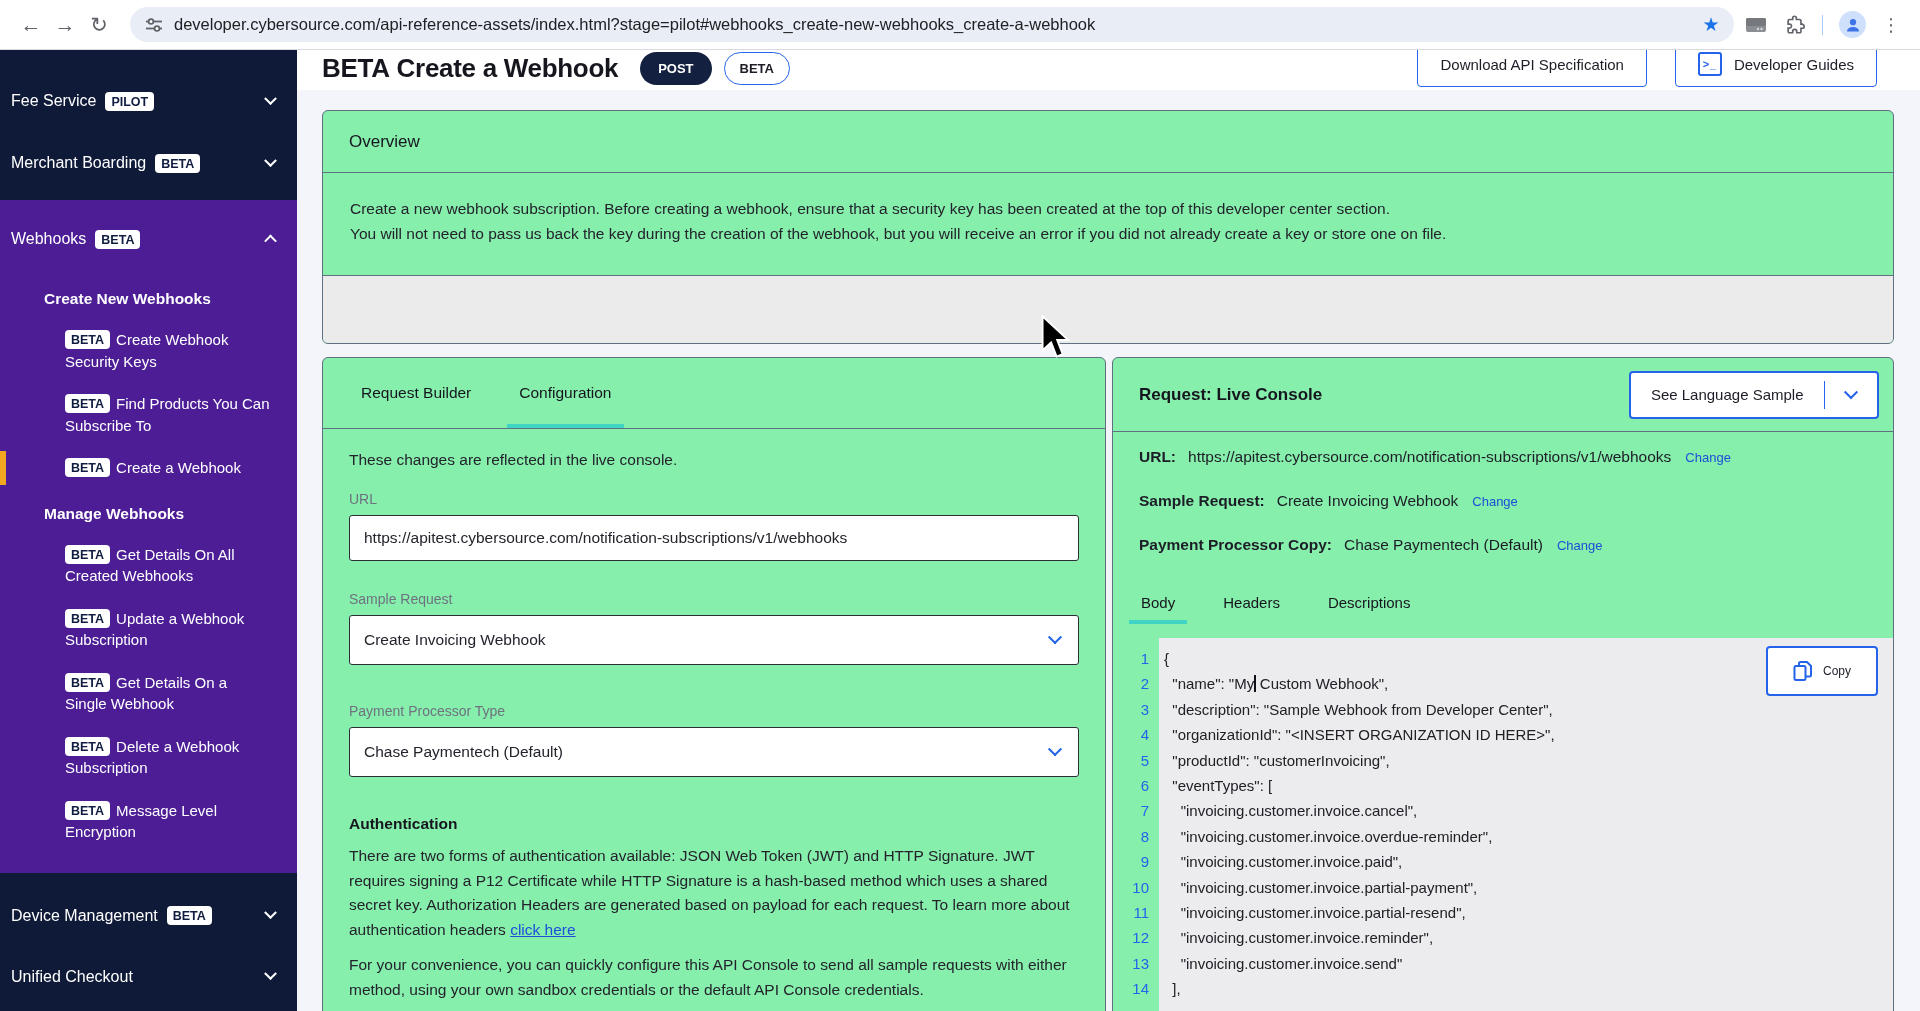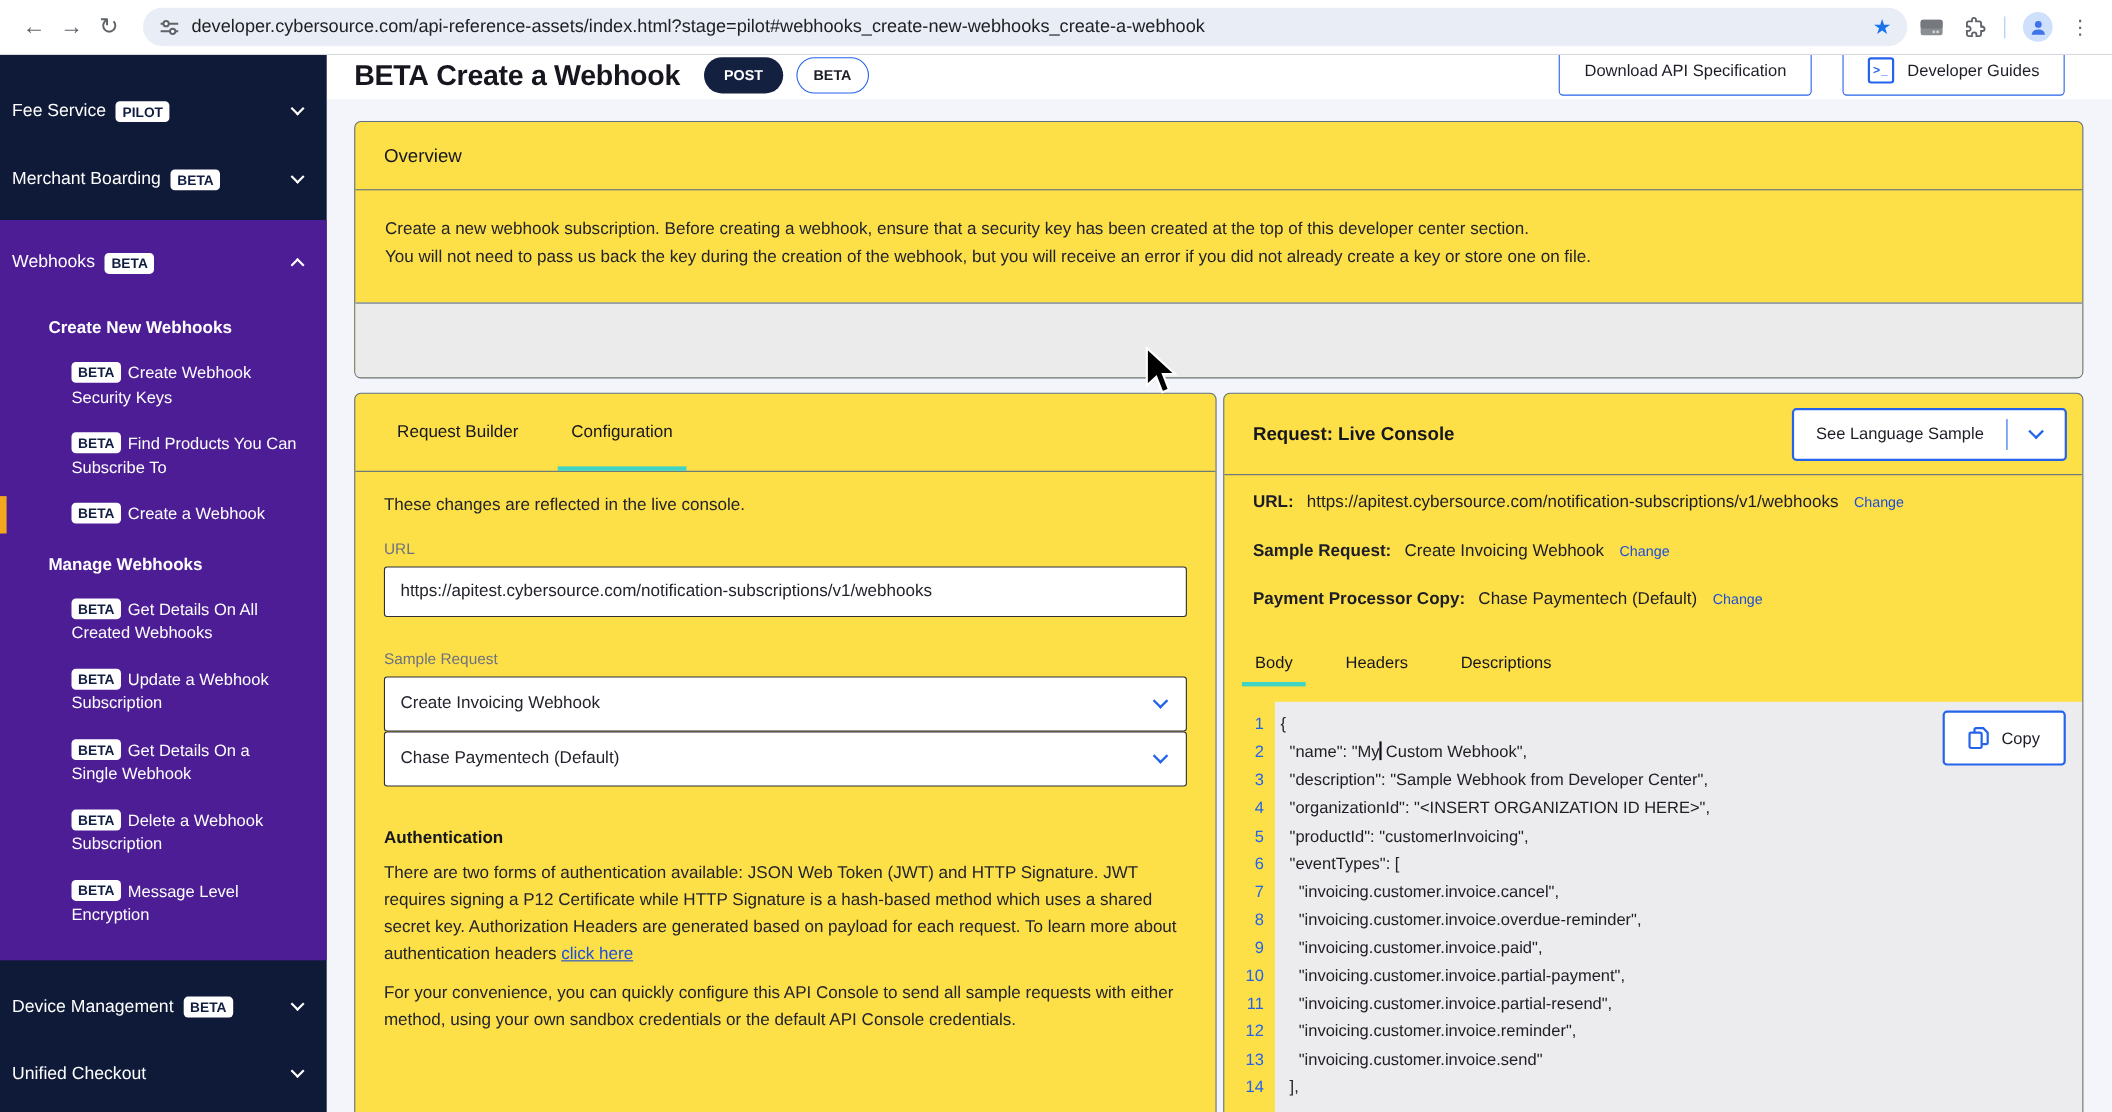--- a/index.html
+++ b/index.html
@@ -47,21 +47,21 @@
   .pill.post { background:#13203f; color:#fff; margin-left:22px; }
   .pill.beta { background:#fff; color:#1d1d27; border:1.5px solid #2563eb; padding:8px 15px; margin-left:12px; }
   .hdr-buttons { margin-left:auto; display:flex; gap:28px; align-items:flex-start; }
   .hdr-btn { height:46px; margin-top:-12px; background:#fff; border:1.5px solid #2563eb; border-radius:4px;
              display:flex; align-items:center; justify-content:center; font-size:15px; color:#1d1d27; padding:0 22px; cursor:pointer; }
   .term-ic { width:24px; height:24px; border:2px solid #2563eb; border-radius:3px; color:#2563eb; font-weight:700;
              font-size:11px; display:flex; align-items:center; justify-content:center; margin-right:12px; letter-spacing:1px; }
 
   
   .content { position:absolute; top:90px; left:297px; right:0; bottom:0; background:#f4f5fa; }
-  .card { position:absolute; background:#fde047; border:1px solid #5f7081; border-radius:6px; overflow:hidden; }
+  .card { position:absolute; background:#86efac; border:1px solid #5f7081; border-radius:6px; overflow:hidden; }
   .card-h { height:62px; border-bottom:1px solid #5f7081; display:flex; align-items:center; padding:0 26px; font-size:17px; color:#16161f; }
 
   .overview { left:25px; top:20px; width:1572px; height:234px; }
   .ov-body { padding:23px 27px; font-size:15.5px; line-height:25px; color:#23232c; }
   .ov-grey { position:absolute; left:0; right:0; bottom:0; height:68px; background:#ebebeb; border-top:1px solid #5f7081; }
 
   .builder { left:25px; top:267px; width:784px; height:770px; }
   .tabs-row { height:71px; border-bottom:1px solid #5f7081; display:flex; align-items:stretch; padding-left:14px; }
   .tab { display:flex; align-items:center; padding:0 24px; font-size:15.5px; color:#16161f; position:relative; cursor:pointer; }
   .tab.active::after { content:""; position:absolute; left:12px; right:12px; bottom:0; height:4px; background:#3fd4c4; }
@@ -93,21 +93,21 @@
   a.change { color:#1d4ed8; font-size:13px; cursor:pointer; }
   .con-tabs { display:flex; padding-left:4px; margin-top:2px; }
   .con-tabs .tab { height:44px; font-size:15px; }
   .codeblock { position:relative; margin-top:14px; padding:8px 0 60px; }
   .code-bg { position:absolute; left:46px; right:0; top:0; bottom:0; background:#ececee; }
   .codeline { position:relative; display:flex; line-height:25.4px; font-size:15px; }
   .codeline .ln { width:36px; text-align:right; color:#2563eb; flex:none; }
   .codeline .ct { padding-left:15px; white-space:pre; color:#202027; }
   .caret { display:inline-block; width:1.5px; height:17px; background:#101018; vertical-align:-3px; }
   .copy-btn { position:absolute; top:8px; right:15px; width:112px; height:50px; background:#fff; border:2px solid #2563eb;
-              border-radius:4px; display:flex; align-items:center; justify-content:center; gap:10px; font-size:15px; color:#1d1d27; cursor:pointer; z-index:5; }
+              border-radius:4px; display:flex; align-items:center; justify-content:center; gap:10px; font-size:12px; color:#1d1d27; cursor:pointer; z-index:5; }
 
   .cursor { position:absolute; left:1041px; top:315px; z-index:99; pointer-events:none; }
 </style>
 </head>
 <body>
 
 <div class="toolbar">
   <div class="nav-ic">←</div>
   <div class="nav-ic">→</div>
   <div class="nav-ic">↻</div>
@@ -246,20 +246,21 @@
 
       <div class="f-label">URL</div>
       <input class="f-input" type="text" value="https://apitest.cybersource.com/notification-subscriptions/v1/webhooks" style="">
 
       <div class="f-label sect-gap1">Sample Request</div>
       <div class="f-select">
         <span>Create Invoicing Webhook</span>
         <span class="chev-b"></span>
       </div>
 
+      <div class="f-label sect-gap2">Payment Processor Type</div>
       <div class="f-select">
         <span>Chase Paymentech (Default)</span>
         <span class="chev-b"></span>
       </div>
 
       <div class="auth-h">Authentication</div>
       <p class="auth-p"><span>There are two forms of authentication available: JSON Web Token (JWT) and HTTP Signature. JWT requires signing a P12 Certificate while HTTP Signature is a hash-based method which uses a shared secret key. Authorization Headers are generated based on payload for each request. To learn more about authentication headers </span><a class="inline-link">click here</a></p>
       <p class="auth-p">For your convenience, you can quickly configure this API Console to send all sample requests with either method, using your own sandbox credentials or the default API Console credentials.</p>
     </div>
   </section>

